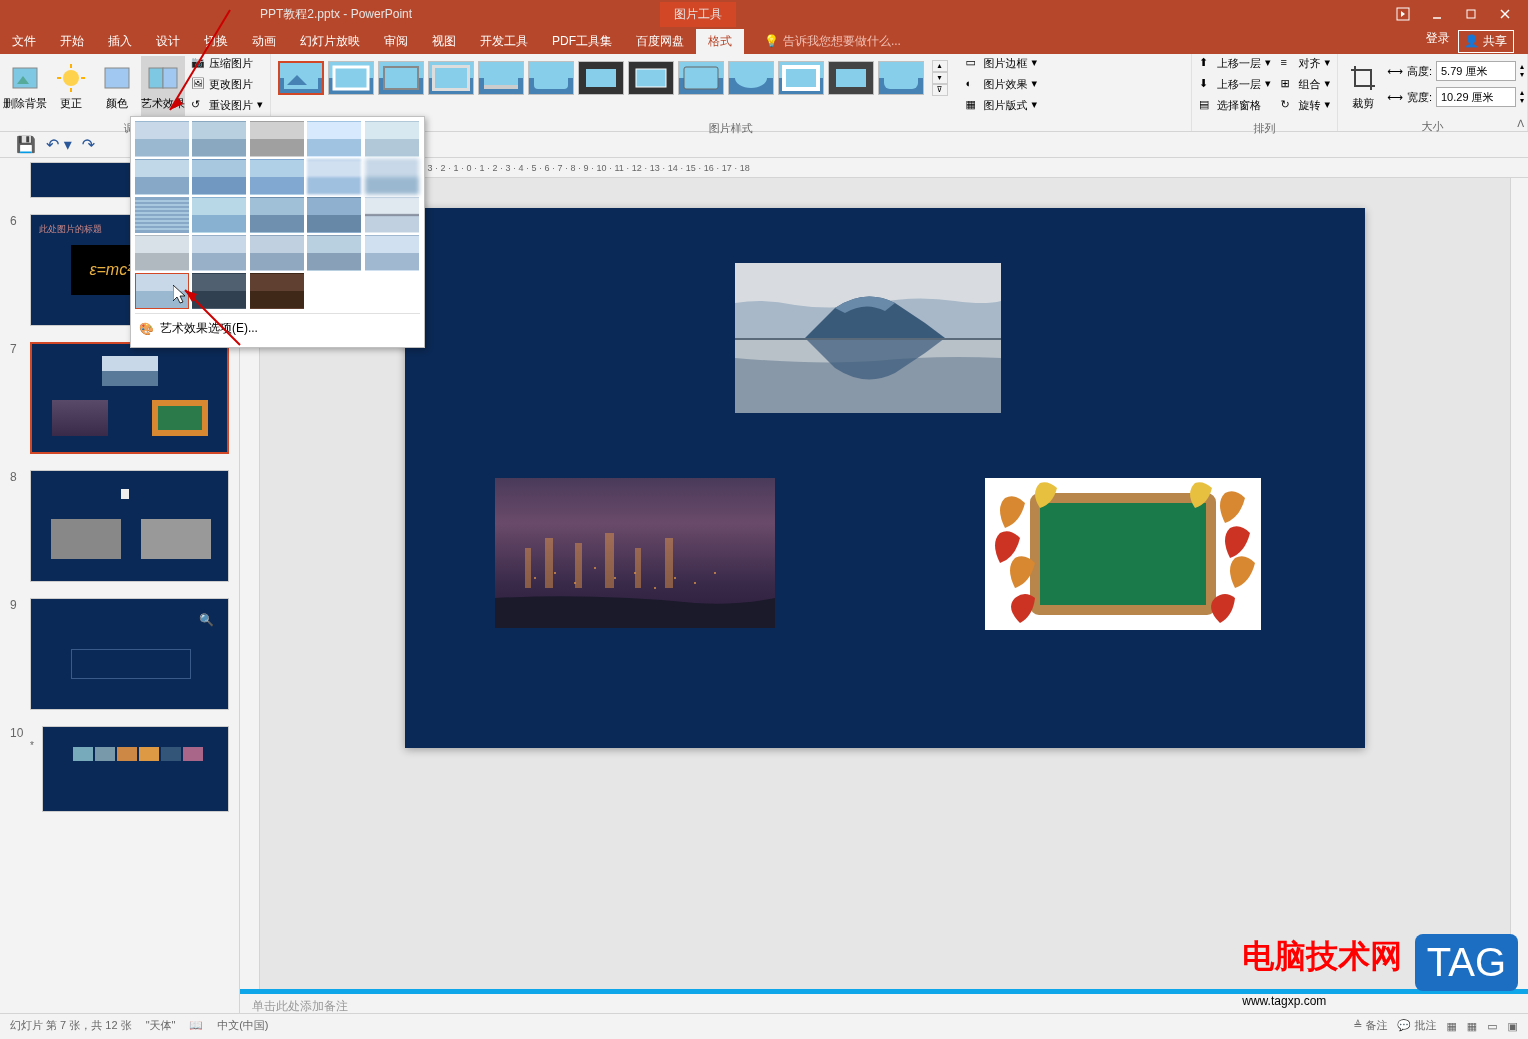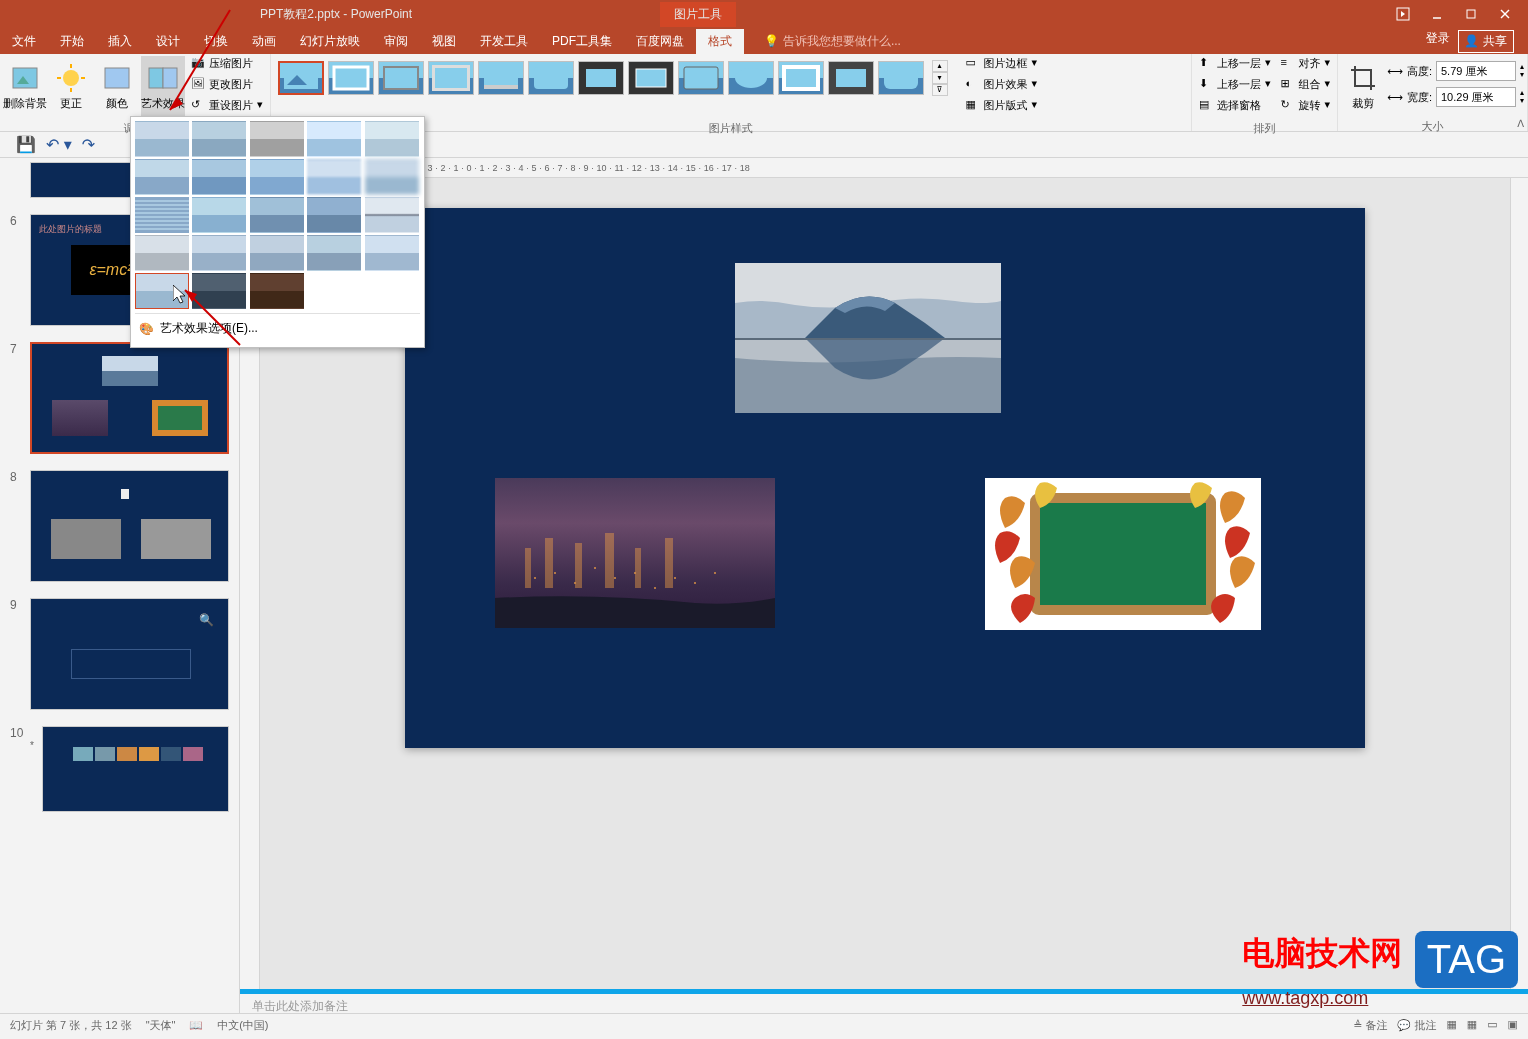--- a/index.html
+++ b/index.html
@@ -48,34 +48,34 @@
 .ruler-h { height: 20px; background: #f3f3f3; border-bottom: 1px solid #d4d4d4; font-size: 9px; color: #666; padding-left: 20px; display: flex; align-items: center; }
 .ruler-v { width: 20px; background: #f3f3f3; border-right: 1px solid #d4d4d4; }
 .editor-body { flex: 1; display: flex; }
 .canvas-area { flex: 1; display: flex; align-items: flex-start; justify-content: center; padding: 30px; overflow: auto; }
 .slide-canvas { width: 960px; height: 540px; background: #0b2956; position: relative; box-shadow: 0 2px 8px rgba(0,0,0,0.3); }
 .scrollbar-v { width: 18px; background: #f3f3f3; border-left: 1px solid #d4d4d4; }
 
 .notes { height: 24px; background: #f3f3f3; border-top: 5px solid #0ea5e9; font-size: 12px; color: #999; padding: 4px 12px; }
 
 .statusbar { height: 24px; background: #f3f3f3; border-top: 1px solid #d4d4d4; display: flex; align-items: center; font-size: 11px; color: #666; padding: 0 10px; gap: 14px; }
-.statusbar-right { margin-left: auto; display: flex; gap: 10px; align-items: flex-start; }
+.statusbar-right { margin-left: auto; display: flex; gap: 10px; align-items: flex-end; }
 
 
 .art-dropdown { position: absolute; left: 130px; top: 116px; width: 295px; background: white; border: 1px solid #c0c0c0; box-shadow: 2px 2px 6px rgba(0,0,0,0.3); z-index: 100; padding: 4px; }
 .art-grid { display: grid; grid-template-columns: repeat(5, 1fr); gap: 2px; }
 .art-cell { width: 54px; height: 36px; border: 1px solid transparent; cursor: pointer; background-size: cover; background-position: center; }
 .art-cell.empty { background: white; cursor: default; }
 .art-options { border-top: 1px solid #e0e0e0; margin-top: 4px; padding: 6px 4px; font-size: 12px; display: flex; align-items: center; gap: 6px; cursor: pointer; }
 
 .img-on-slide { position: absolute; background-size: cover; background-position: center; }
 
 .watermark { position: fixed; right: 10px; bottom: 30px; z-index: 200; }
 .watermark .red { color: #ff0000; font-size: 32px; font-weight: bold; font-family: "SimHei"; }
-.watermark .blue { color: #7f1d1d; font-size: 18px; text-decoration: underline; }
+.watermark .blue { color: #000000; font-size: 12px; }
 .watermark .tag { display: inline-block; background: #1b6ec2; color: white; font-size: 40px; font-weight: normal; padding: 6px 12px; border-radius: 8px; vertical-align: middle; margin-left: 8px; }
 
 .arrow-svg { position: absolute; z-index: 150; pointer-events: none; }
 
 .mountain-art { width: 100%; height: 100%; }
 </style>
 </head>
 <body>
 
 <div class="titlebar">

